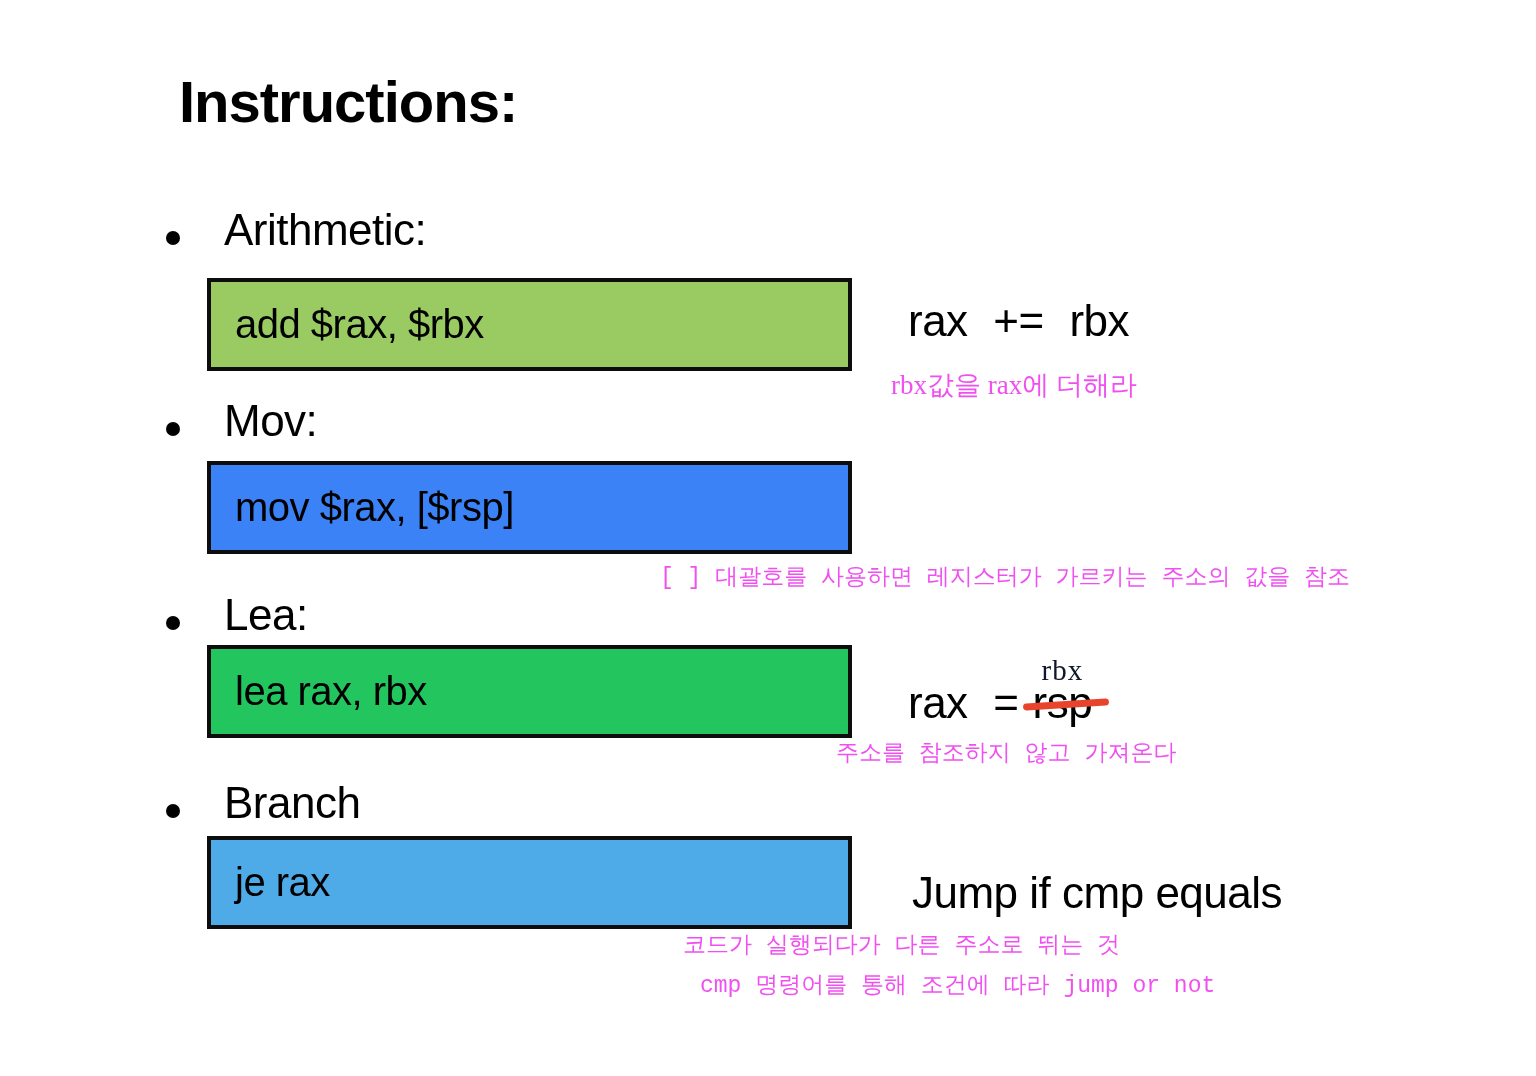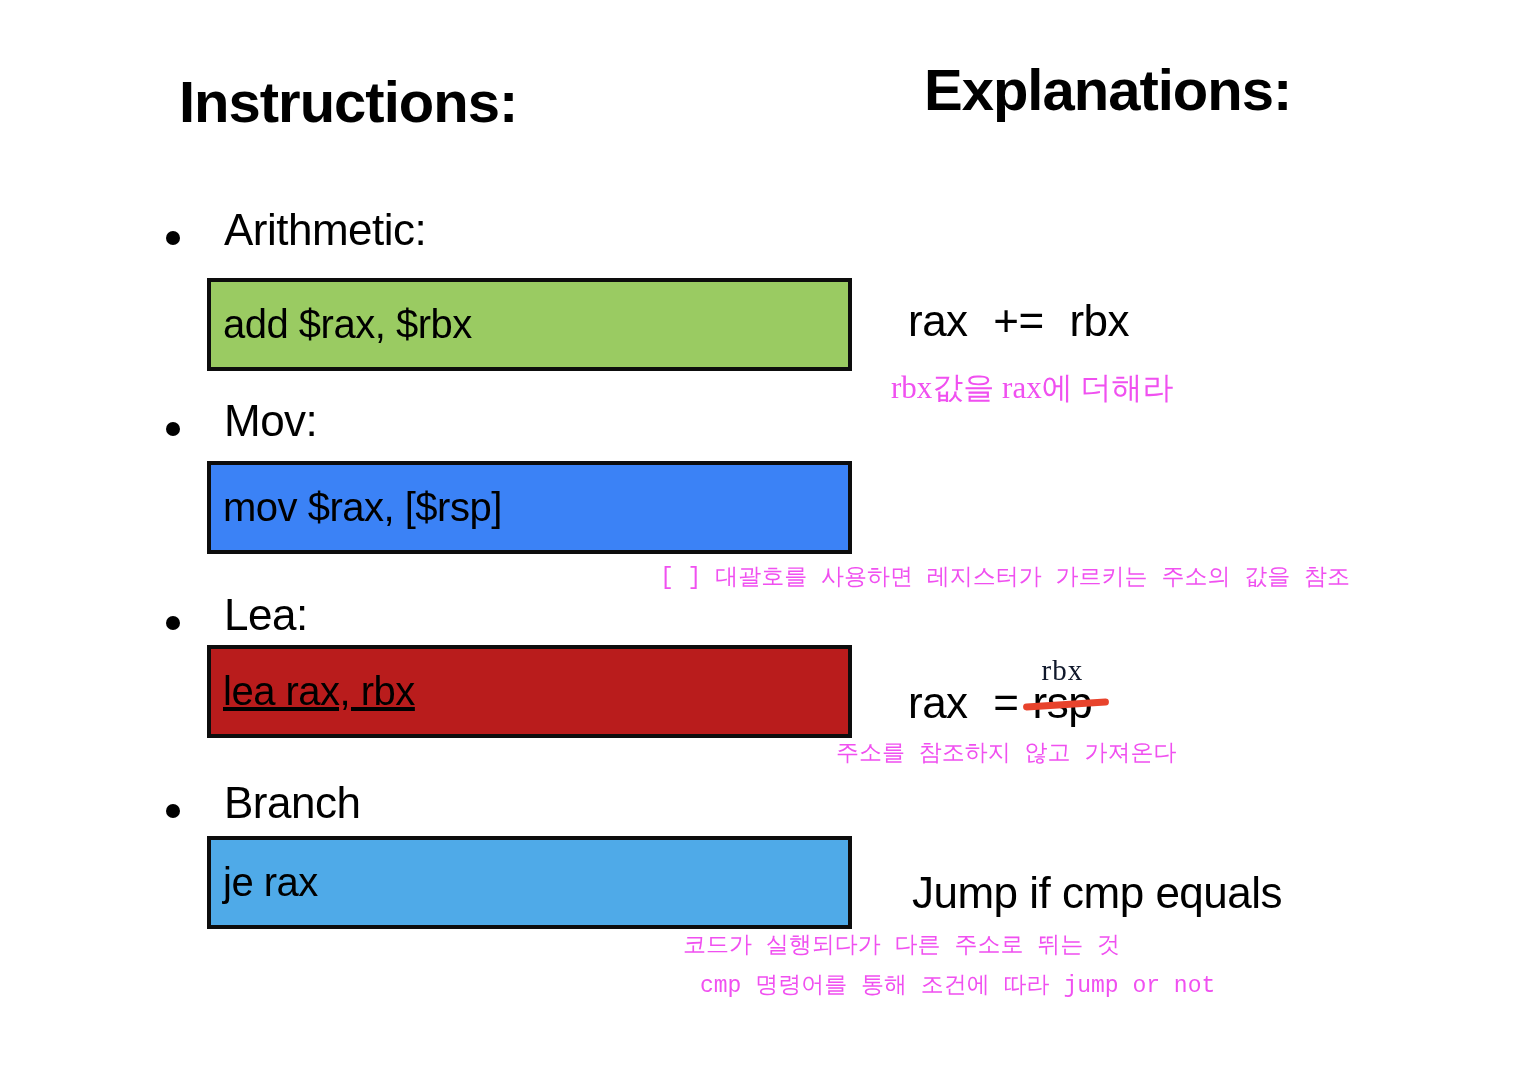--- a/index.html
+++ b/index.html
@@ -32,36 +32,36 @@
     white-space:nowrap;
   }
   .code-box {
     position:absolute; left:207px;
     width:637px; height:85px;
     border:4px solid #0d0d0d;
     display:flex; align-items:center;
   }
   .code-box .code {
     font-size:40px; letter-spacing:-0.5px;
-    padding-left:12px; white-space:pre;
+    padding-left:24px; white-space:pre;
   }
   .exp {
     position:absolute;
     font-size:44px; letter-spacing:-0.5px;
     white-space:nowrap;
     text-align:right;
   }
   .exp.wide { word-spacing:14px; }
   .ann {
     position:absolute;
     font-family:"Liberation Serif","DejaVu Serif",serif;
     color:#F050F0;
     white-space:nowrap;
   }
-  .ann.size27 { font-size:31px; }
+  .ann.size27 { font-size:27px; }
   .ann.size28 { font-size:23px;font-family:Liberation Mono, monospace; }
 
   .strike-wrap {
     position:relative; display:inline-block;
     margin-left:14px;
   }
   .strike-line {
     position:absolute;
     left:-10px; right:-16px; top:23px; height:7px;
     background:#E8432C;
@@ -76,40 +76,39 @@
     font-size:29px; letter-spacing:1px;
     color:#0f172a;
   }
 </style>
 </head>
 <body>
 
 <div class="slide">
 
   <h1 class="title left">Instructions:</h1>
-  <h1 class="title right">Explanations:</h1>
 
   <span class="dot" style="top:231px"></span>
   <div class="bullet-label" style="left:224px;top:205px">Arithmetic:</div>
   <div class="code-box" style="top: 278px; background-color: rgb(154, 203, 98);">
     <span class="code">add $rax, $rbx</span>
   </div>
   <div class="exp wide" style="left:908px;top:296px">rax += rbx</div>
   <div class="ann size27" style="left:891px;top:367px">rbx값을 rax에 더해라</div>
 
   <span class="dot" style="top:422px"></span>
   <div class="bullet-label" style="left:224px;top:396px">Mov:</div>
   <div class="code-box" style="top: 461px; background-color: #3b82f6;">
     <span class="code">mov $rax, [$rsp]</span>
   </div>
   <div class="ann size28" style="left:660px;top:561px">[ ] 대괄호를 사용하면 레지스터가 가르키는 주소의 값을 참조</div>
 
   <span class="dot" style="top:616px"></span>
   <div class="bullet-label" style="left:224px;top:590px">Lea:</div>
-  <div class="code-box" style="top: 645px; background-color: #b91c1c; text-decoration: underline;">
+  <div class="code-box" style="top: 645px; background-color: #22c55e;">
     <span class="code">lea rax, rbx</span>
   </div>
   <div class="exp wide" style="left:908px;top:678px">
     <span>rax =</span><span class="strike-wrap">
       <span>rsp</span>
       <span class="strike-line" style="background-color: rgb(232, 67, 44);"></span>
       <span class="replacement">rbx</span>
     </span>
   </div>
   <div class="ann size28" style="left:836px;top:737px">주소를 참조하지 않고 가져온다</div>

